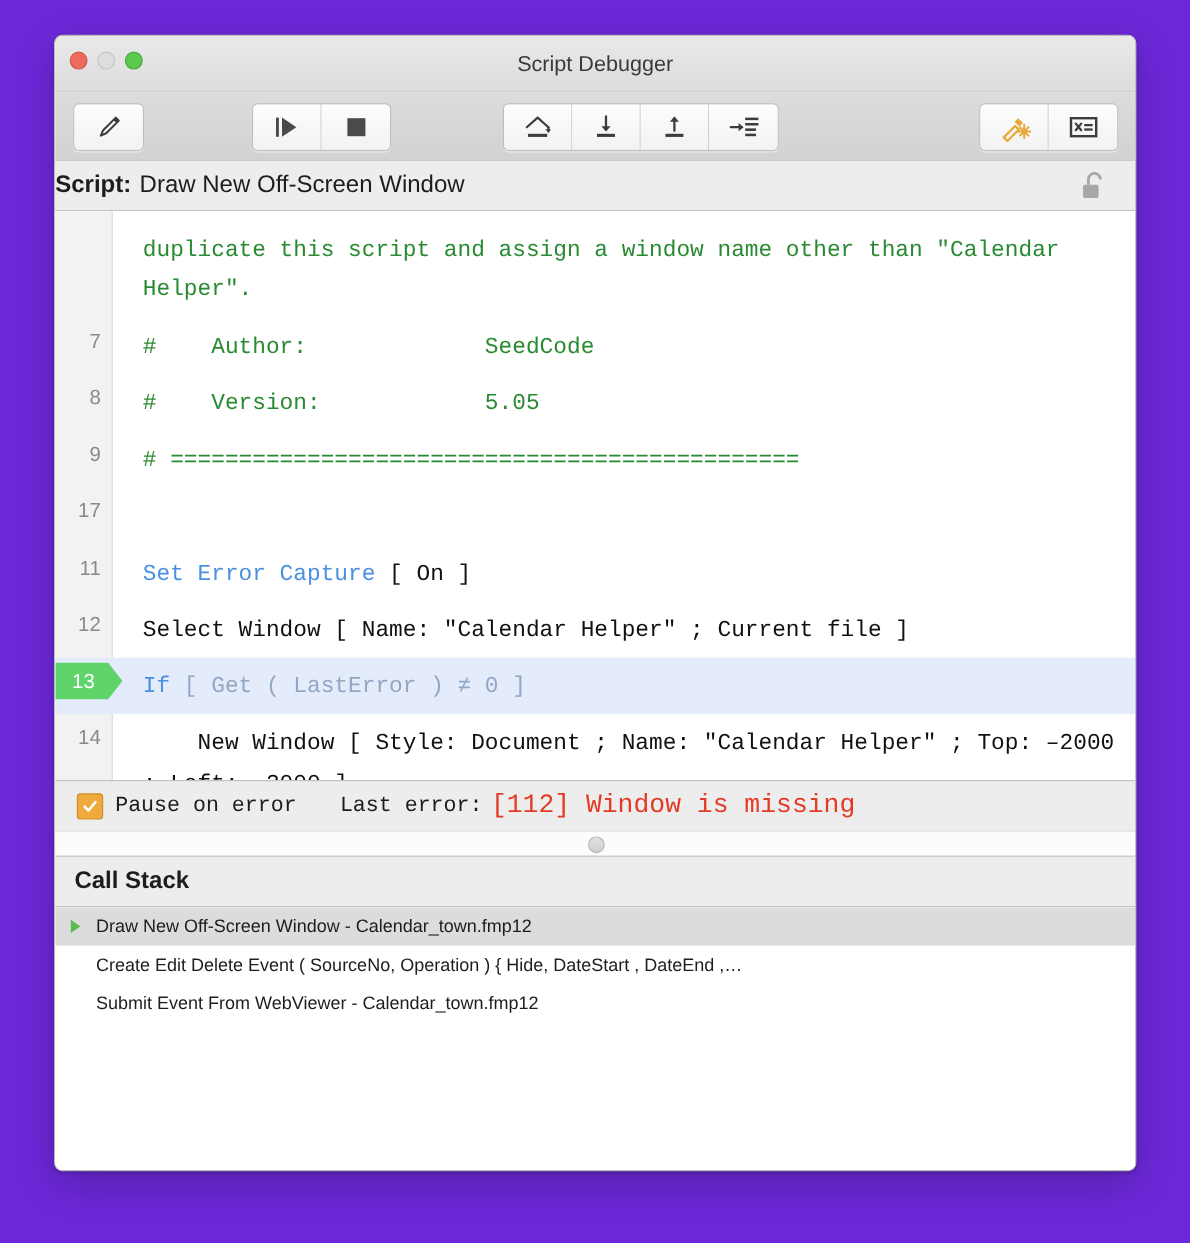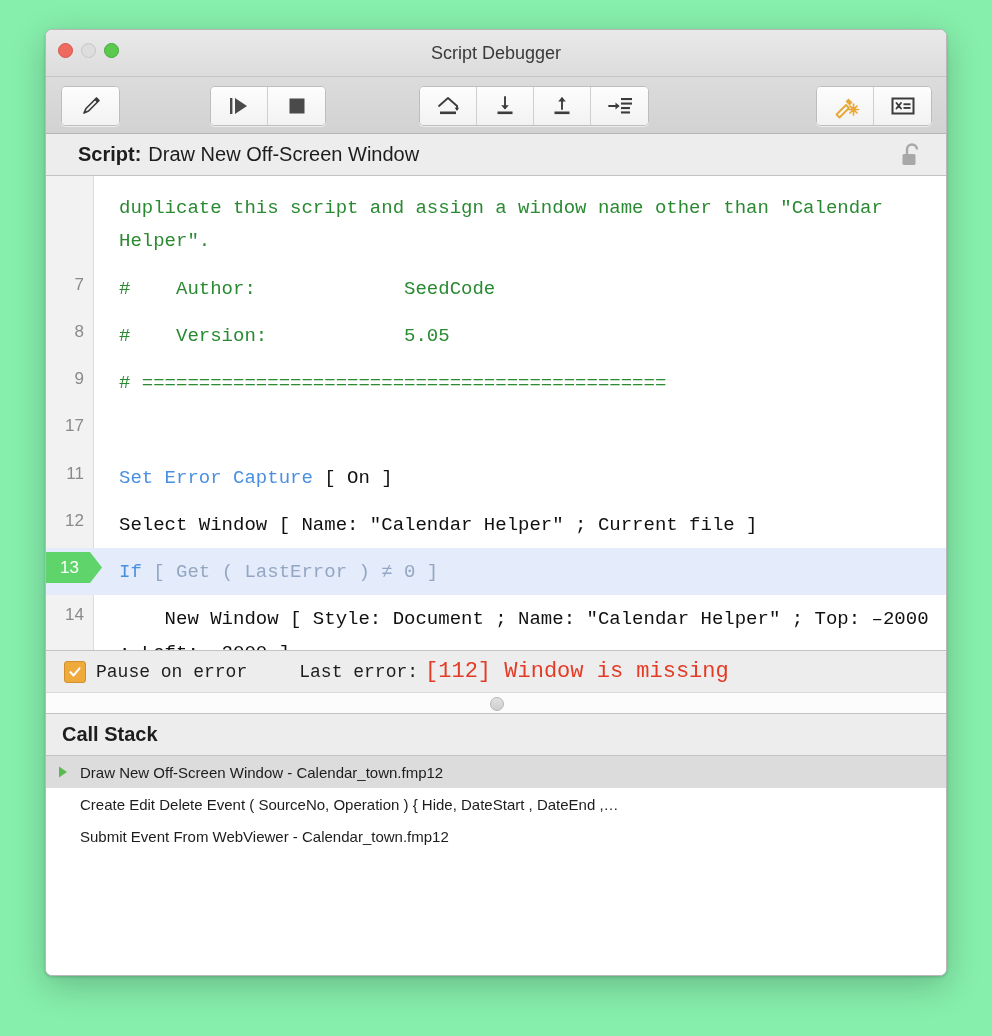--- a/index.html
+++ b/index.html
@@ -9,21 +9,21 @@
     height: 1036px;
     background: #ffffff;
     font-family: "Liberation Sans", sans-serif;
     overflow: hidden;
   }
 
   #root {
     position: relative;
     width: 992px;
     height: 1036px;
-    background: #86efac;
+    background: #6d28d9;
   }
 
   
   .window {
     position: absolute;
     left: 45px;
     top: 29px;
     width: 902px;
     height: 947px;
     background: #ffffff;
@@ -102,21 +102,21 @@
   .grp-right { right: 14px; }
 
   
   .script-header {
     position: relative;
     height: 42px;
     background: #ededed;
     border-bottom: 1px solid #c3c3c3;
     display: flex;
     align-items: center;
-    padding-left: 32px;
+    padding-left: 0;
     box-sizing: border-box;
   }
   .script-label {
     font-size: 20px;
     font-weight: bold;
     color: #1d1d1d;
     margin-right: 7px;
   }
   .script-name {
     font-size: 20px;
@@ -213,21 +213,21 @@
     background: #efaa3c;
     border: 1px solid #d2902a;
     border-radius: 3px;
     display: flex;
     align-items: center;
     justify-content: center;
     margin-right: 10px;
   }
   .checkbox svg { display: block; }
   .pause-label { font-size: 18px; color: #1d1d1d; }
-  .lasterr-label { font-size: 18px; color: #1d1d1d; margin-left: 52px; }
+  .lasterr-label { font-size: 18px; color: #1d1d1d; margin-left: 36px; }
   .lasterr-value { font-size: 22px; color: #e33b25; margin-left: 7px; }
 
   
   .splitter {
     position: relative;
     height: 20px;
     background: #fcfcfc;
     border-top: 1px solid #dadada;
     border-bottom: 1px solid #c3c3c3;
   }

